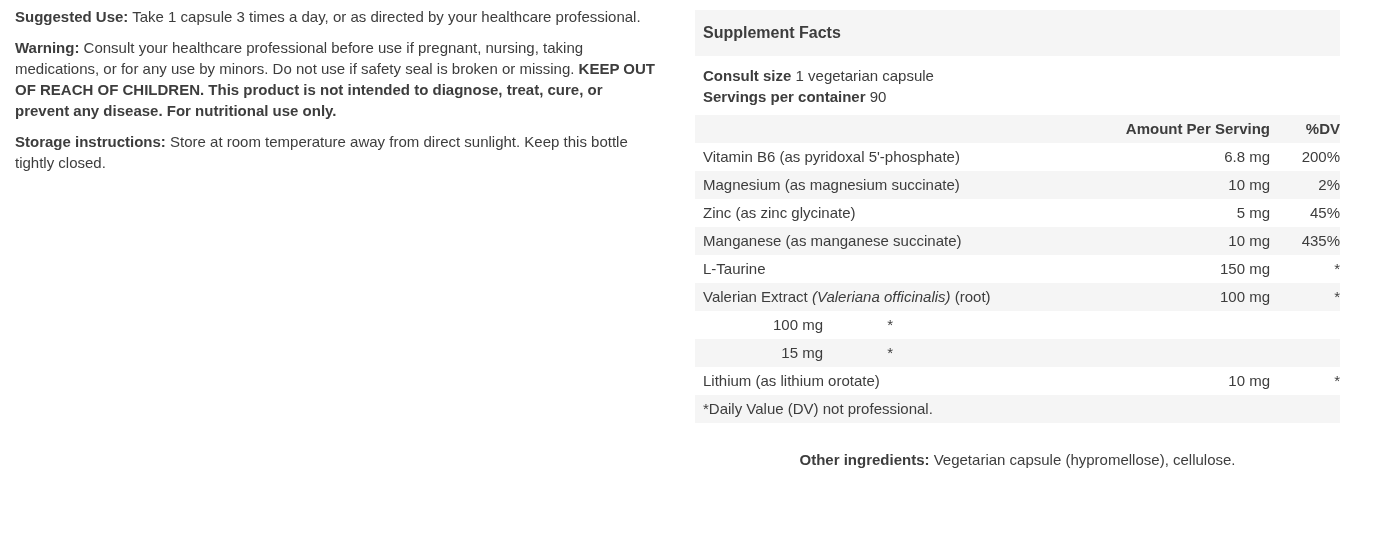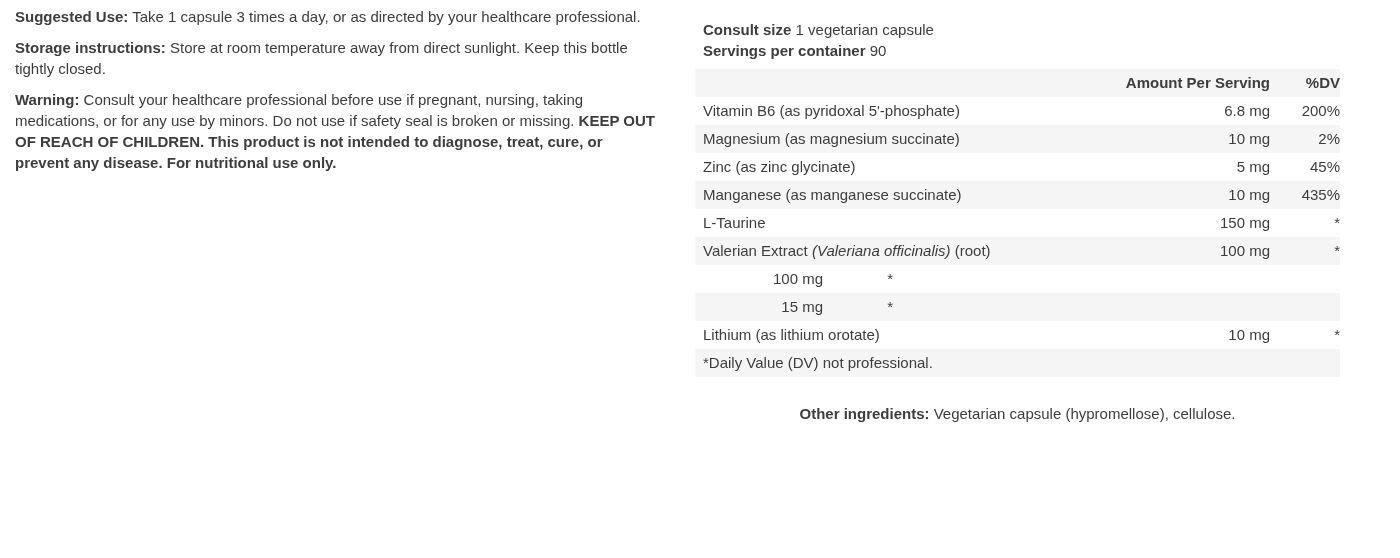--- a/index.html
+++ b/index.html
@@ -54,26 +54,27 @@
   .other b { font-weight: bold; }
   i { font-style: italic; }
 </style>
 </head>
 <body>
 
 <div class="page">
 
   <div class="left-col">
     <p><b>Suggested Use:</b><span> Take 1 capsule 3 times a day, or as directed by your healthcare professional.</span></p>
+    <p><b>Warning:</b><span> Consult your healthcare professional before use if pregnant, nursing, taking medications, or for any use by minors. Do not use if safety seal is broken or missing. </span><b>KEEP OUT OF REACH OF CHILDREN. This product is not intended to diagnose, treat, cure, or prevent any disease. For nutritional use only.</b></p>
     <p><b>Storage instructions:</b><span> Store at room temperature away from direct sunlight. Keep this bottle tightly closed.</span></p>
-    <p><b>Warning:</b><span> Consult your healthcare professional before use if pregnant, nursing, taking medications, or for any use by minors. Do not use if safety seal is broken or missing. </span><b>KEEP OUT OF REACH OF CHILDREN. This product is not intended to diagnose, treat, cure, or prevent any disease. For nutritional use only.</b></p>
   </div>
 
   <div class="facts">
 
+    <div class="facts-title">Supplement Facts</div>
 
     <div class="serving">
       <div><b>Consult size</b><span> 1 vegetarian capsule</span></div>
       <div><b>Servings per container</b><span> 90</span></div>
     </div>
 
     <div class="cols-header">
       <div class="cell-name"></div>
       <div class="cell-amt">Amount Per Serving</div>
       <div class="cell-dv">%DV</div>

